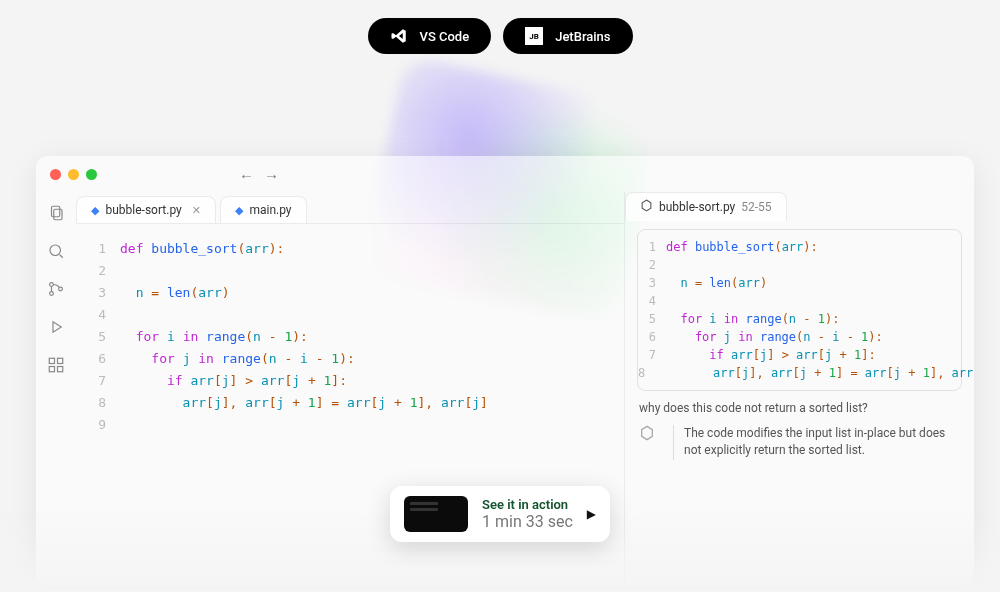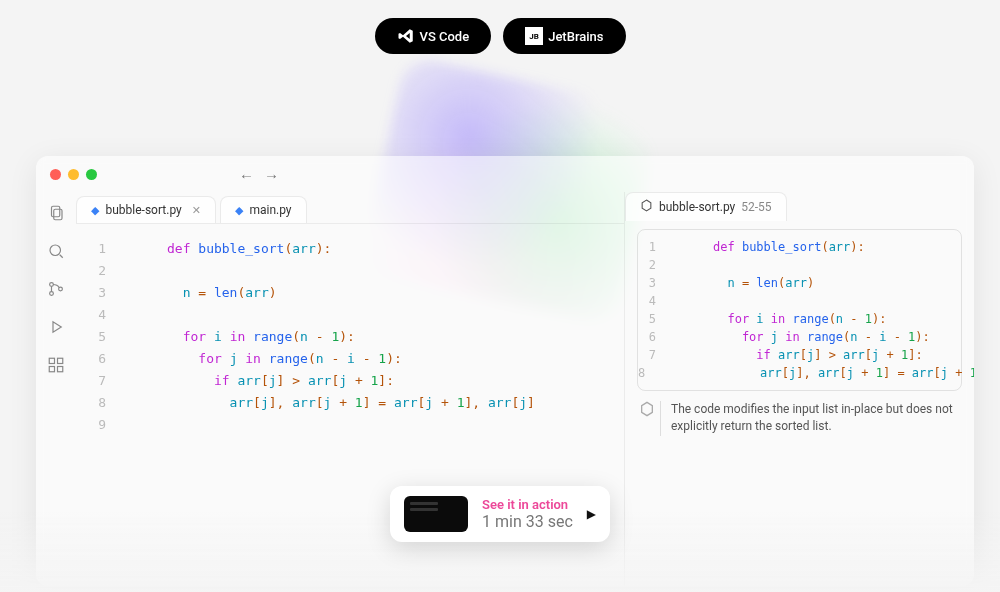--- a/index.html
+++ b/index.html
@@ -37,21 +37,21 @@
 }
 .ide-btn {
   background: #000;
   color: #fff;
   border-radius: 22px;
   padding: 9px 22px;
   font-size: 13px;
   font-weight: 500;
   display: flex;
   align-items: center;
-  gap: 5px;
+  gap: 12px;
   cursor: pointer;
 }
 .ide-btn .icon-slot { width: 18px; height: 18px; display:flex; align-items:center; justify-content:center; }
 .vscode-icon { color:#fff; }
 .jb-icon {
   width: 18px; height: 18px;
   background: #fff;
   color: #000;
   display:flex; align-items:center; justify-content:center;
   font-size: 8px; font-weight:700;
@@ -126,21 +126,21 @@
 .py-icon { color:#3b82f6; font-size:11px; }
 
 .code-area {
   flex:1; padding: 14px 0 0 0;
   font-family: ui-monospace, SFMono-Regular, Menlo, monospace;
   font-size: 13px;
   line-height: 22px;
 }
 .code-line { display:flex; }
 .gutter { width:44px; text-align:right; color:#bbb; padding-right:14px; user-select:none; }
-.code { white-space: pre; margin-left: 47px; }
+.code { white-space: pre; }
 .tok-kw { color:#c026d3; }
 .tok-fn-call { color:#2563eb; }
 .tok-fn-name { color:#2563eb; }
 .tok-param { color:#0891b2; }
 .tok-punc { color:#b45309; }
 .tok-num { color:#16a34a; }
 .tok-ident { color:#0891b2; }
 .tok-ghost { color:#bbb; font-style:italic; }
 
 .chat-panel {
@@ -170,21 +170,21 @@
   padding:8px 0;
 }
 .chat-code-box .code-line .gutter { width:28px; padding-right:10px; }
 .chat-code-box .code-area-inner { font-family: ui-monospace, SFMono-Regular, Menlo, monospace; font-size:12px; line-height:18px; }
 
 .chat-q {
   padding: 0 14px 10px 14px;
   font-size:12px; color:#555;
 }
 .chat-a {
-  display:flex; gap:5px;
+  display:flex; gap:18px;
   padding: 0 14px;
 }
 .chat-a .avatar {
   width:18px; height:18px; color:#aaa;
 }
 .chat-a .answer {
   border-left:1px solid #ddd;
   padding-left:10px;
   font-size:12px; color:#555;
   line-height:1.45;
@@ -224,21 +224,21 @@
   width:64px; height:36px; background:#0b0b0b; border-radius:6px;
   position:relative; overflow:hidden;
 }
 .thumb::before, .thumb::after {
   content:''; position:absolute; background:#333;
   left:6px; right:30px; height:3px; border-radius:1px;
 }
 .thumb::before { top:6px; }
 .thumb::after { top:12px; }
 .action-text { display:flex; flex-direction:column; }
-.action-title { font-size:13px; font-weight:600; color:#ec4899; }
+.action-title { font-size:13px; font-weight:600; color:#14532d; }
 .action-sub { font-size:16px; color:#777; }
 .play { font-size:12px; color:#111; }
 </style>
 </head>
 <body>
 
 <div class="blob"></div>
 
 <div class="ide-buttons">
   <div class="ide-btn">
@@ -388,20 +388,21 @@
               <span class="gutter">7</span>
               <span class="code"><span class="tok-kw">      if </span><span class="tok-ident">arr</span><span class="tok-punc">[</span><span class="tok-ident">j</span><span class="tok-punc">] &gt; </span><span class="tok-ident">arr</span><span class="tok-punc">[</span><span class="tok-ident">j </span><span class="tok-punc">+ </span><span class="tok-num">1</span><span class="tok-punc">]:</span></span>
             </div>
             <div class="code-line">
               <span class="gutter">8</span>
               <span class="code"><span class="tok-ident">        arr</span><span class="tok-punc">[</span><span class="tok-ident">j</span><span class="tok-punc">], </span><span class="tok-ident">arr</span><span class="tok-punc">[</span><span class="tok-ident">j </span><span class="tok-punc">+ </span><span class="tok-num">1</span><span class="tok-punc">] = </span><span class="tok-ident">arr</span><span class="tok-punc">[</span><span class="tok-ident">j </span><span class="tok-punc">+ </span><span class="tok-num">1</span><span class="tok-punc">], </span><span class="tok-ident">arr</span><span class="tok-punc">[</span></span>
             </div>
           </div>
       </div>
 
+      <div class="chat-q">why does this code not return a sorted list?</div>
 
       <div class="chat-a">
         <span class="avatar">
           <svg width="16" height="16" viewBox="0 0 24 24" fill="none" stroke="currentColor" stroke-width="2">
               <path d="M12 2l8 5v10l-8 5-8-5V7z"></path>
             </svg>
         </span>
         <div class="answer">The code modifies the input list in-place but does not explicitly return the sorted list.</div>
       </div>
 

